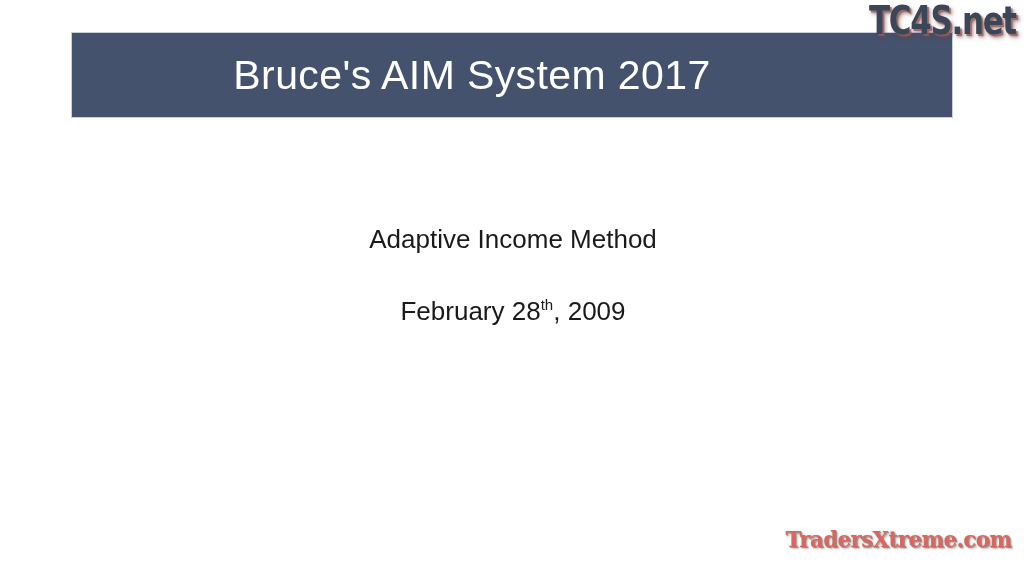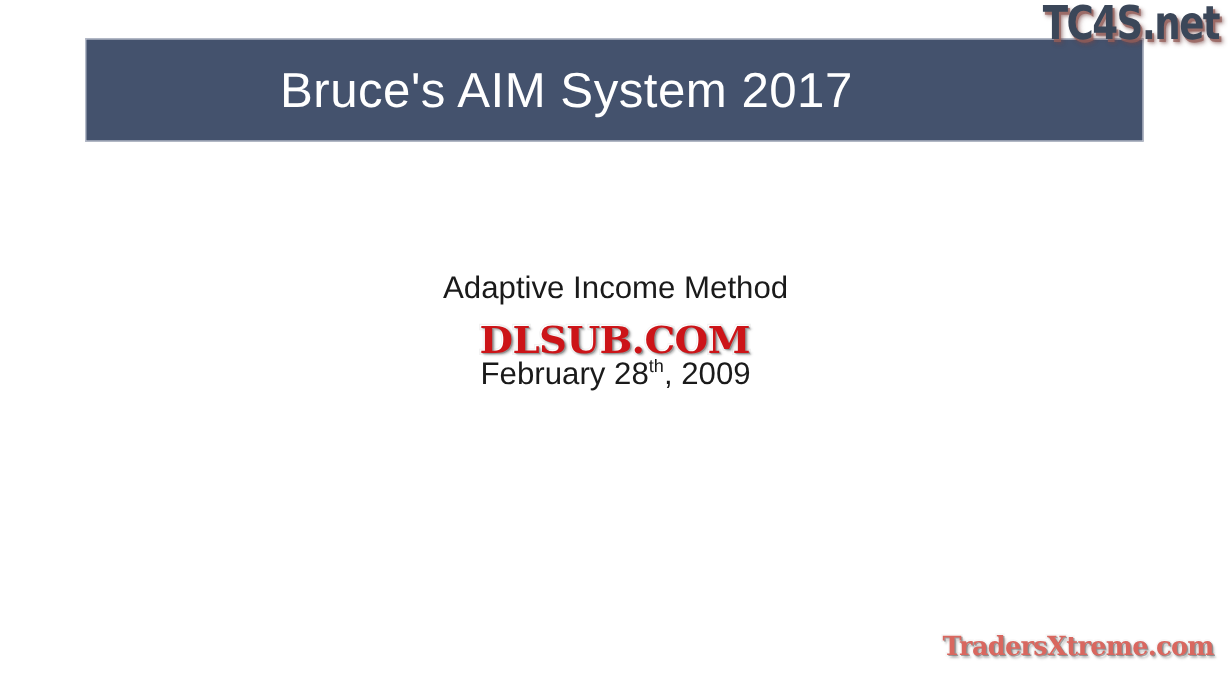--- a/index.html
+++ b/index.html
@@ -147,23 +147,20 @@
   </div>
 
   <div id="body-block">
     <div class="body-line">Adaptive Income Method</div>
 
     <div class="body-line">&nbsp;</div>
 
     <div class="body-line"><span>February 28</span><sup>th</sup><span>, 2009</span></div>
   </div>
 
-  <div id="dlsub-watermark">
-    <span id="dlsub-text">DLSUB.COM</span>
-  </div>
 
   <div id="tc4s-watermark">
     <span id="tc4s-text">TC4S.net</span>
   </div>
 
   <div id="tx-watermark">
     <span id="tx-text">TradersXtreme.com</span>
   </div>
 
 </div>

